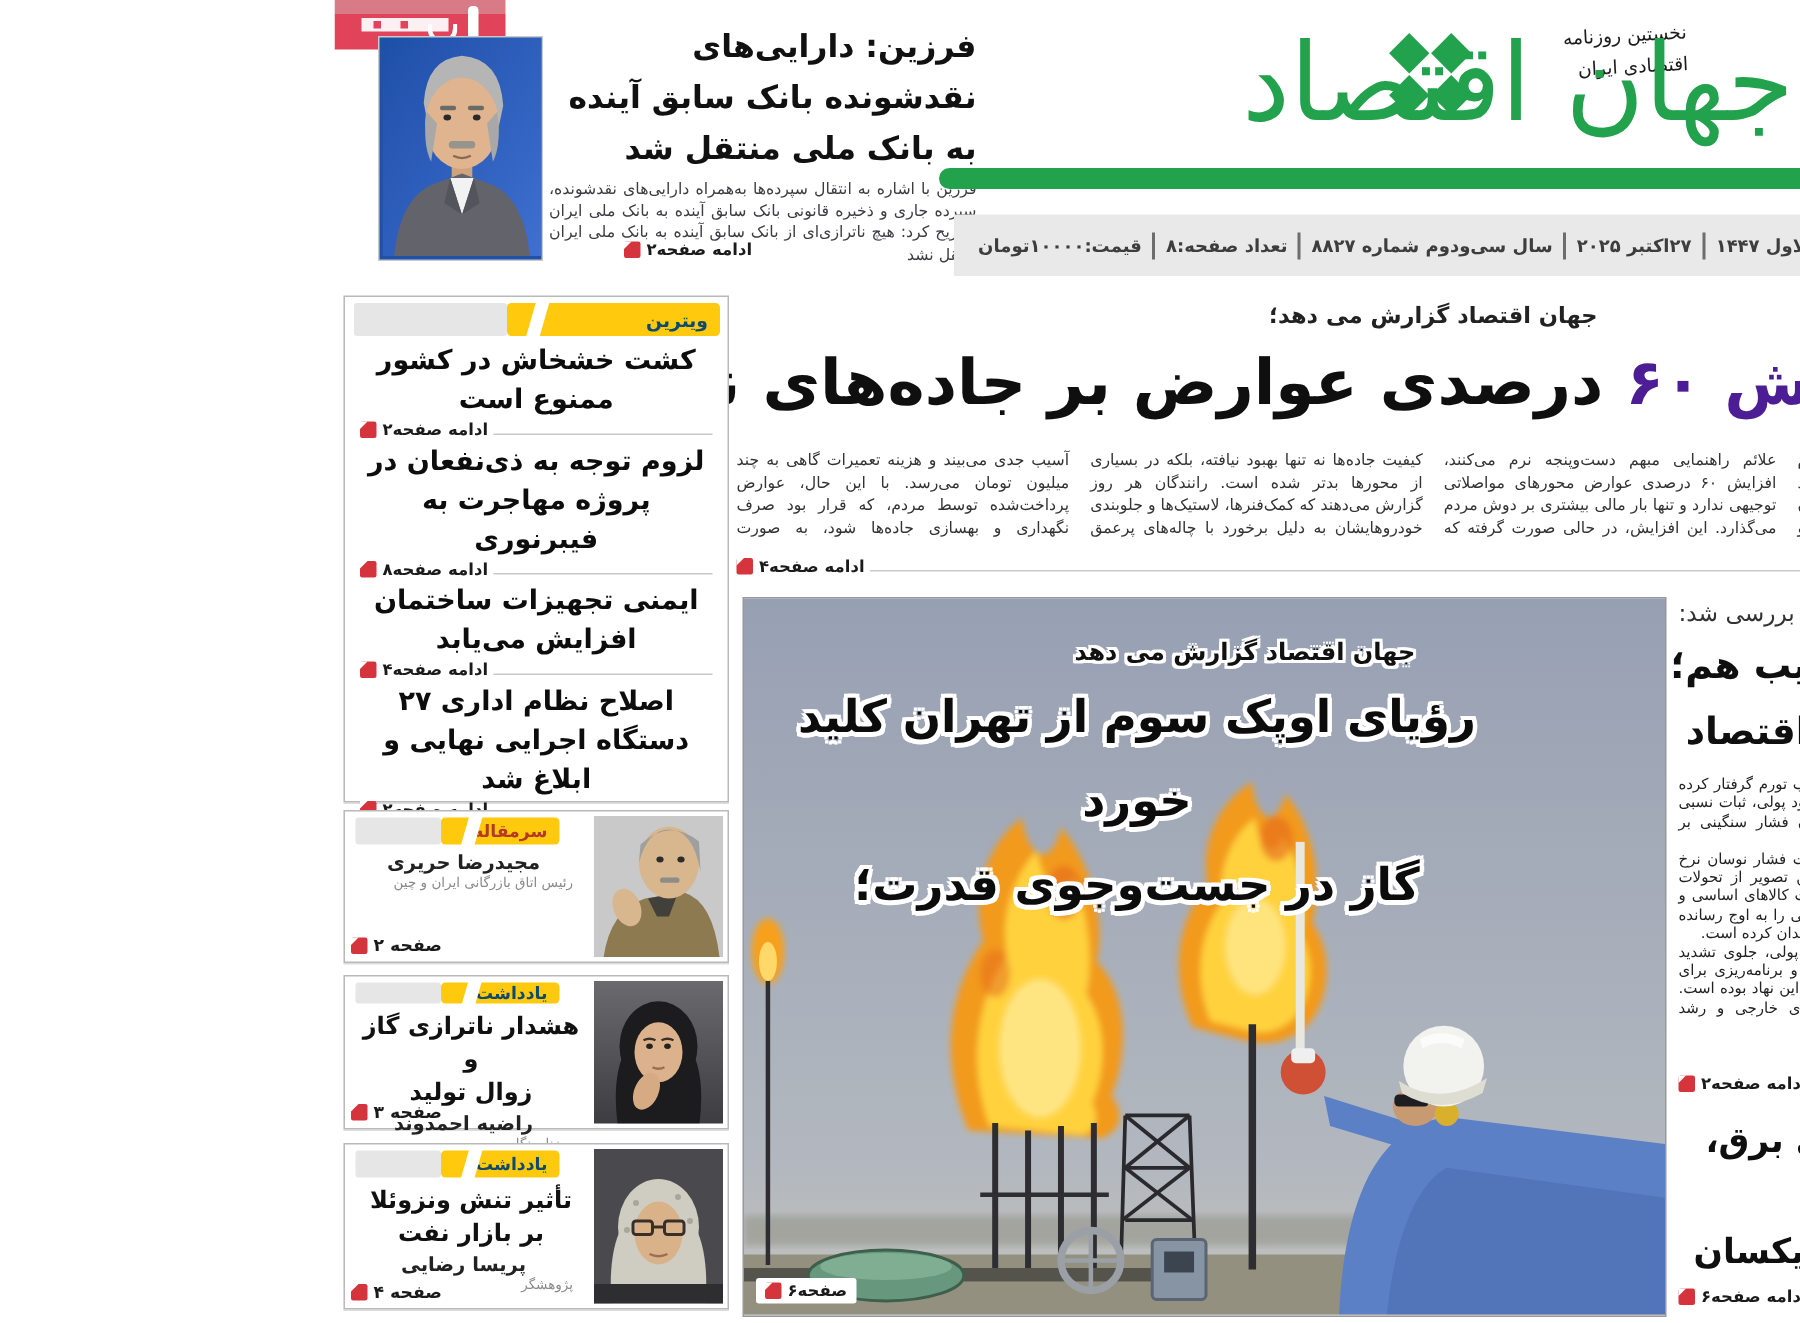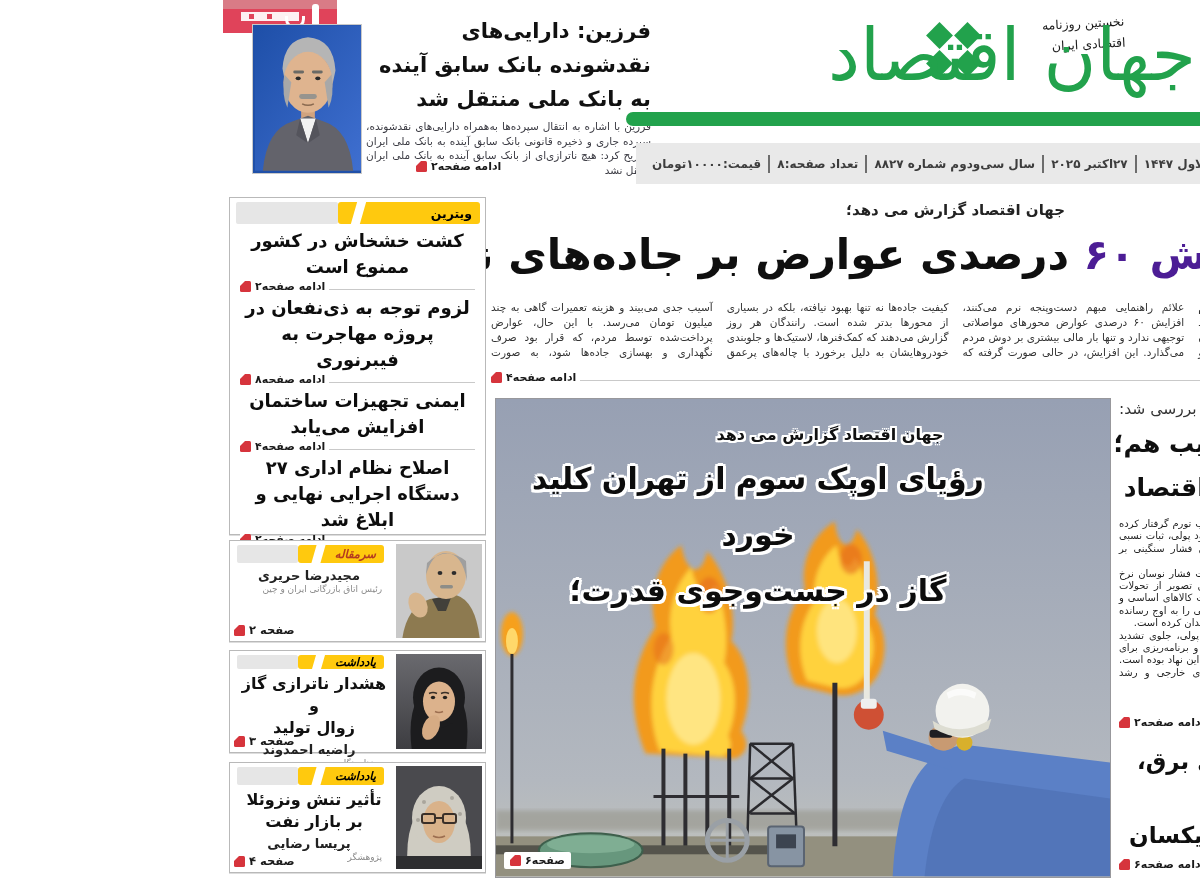--- a/index.html
+++ b/index.html
@@ -68,24 +68,24 @@
 
   
   .sbox{left:6px;width:257px;border:1px solid #b9b9b9;background:#fff;box-sizing:border-box;box-shadow:0 1px 0 #ddd;}
   .vitrine{top:197px;height:338px;}
   .colbox-a{top:540px;height:102px;}
   .colbox-b{top:650px;height:103px;}
   .colbox-c{top:762px;height:111px;}
 
   .shead{position:relative;display:flex;direction:rtl;height:22px;margin:4px 5px 2px 5px;}
   .shead .yellow{position:relative;flex:0 0 58%;background:#ffc90e;border-radius:3px;display:flex;align-items:center;}
-  .shead .yellow .slabel{width:100%;text-align:right;padding-right:8px;font-size:12.5px;font-weight:bold;color:#000000;}
+  .shead .yellow .slabel{width:100%;text-align:right;padding-right:8px;font-size:12.5px;font-weight:bold;color:#0c4a6e;}
   .shead .yellow .slash{position:absolute;left:16px;top:-1px;bottom:-1px;width:9px;background:#fff;transform:skewX(-16deg);}
   .shead .gray{flex:1;background:#e6e6e6;border-radius:2px;margin-left:1px;}
-  .colbox .shead{height:18px;margin:4px 8px 2px 0;font-style:italic;}
+  .colbox .shead{height:18px;margin:4px 19px 2px 0;}
   .colbox .shead .slabel{font-size:11.5px;}
   .lbl-red .slabel{color:#b43a20 !important;}
 
   .v-item{padding:2px 8px 0 8px;}
   .v-title{min-height:52px;display:flex;align-items:center;justify-content:center;text-align:center;font-size:18px;line-height:26px;font-weight:bold;color:#0d0d0d;letter-spacing:-0.3px;}
   .v-more{padding:0 2px;}
 
   .colbox{display:flex;flex-direction:row;direction:rtl;position:absolute;}
   .col-photo{flex:0 0 86px;margin:3px 3px 3px 0;background:#777;position:relative;overflow:hidden;}
   .col-photo svg{display:block;width:100%;height:100%;}

